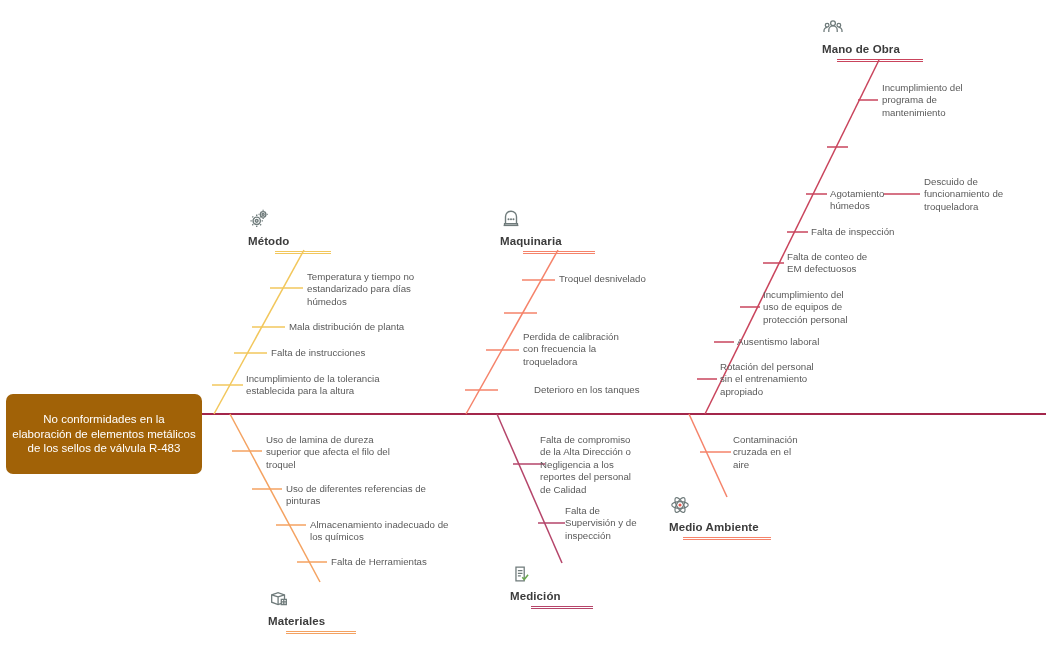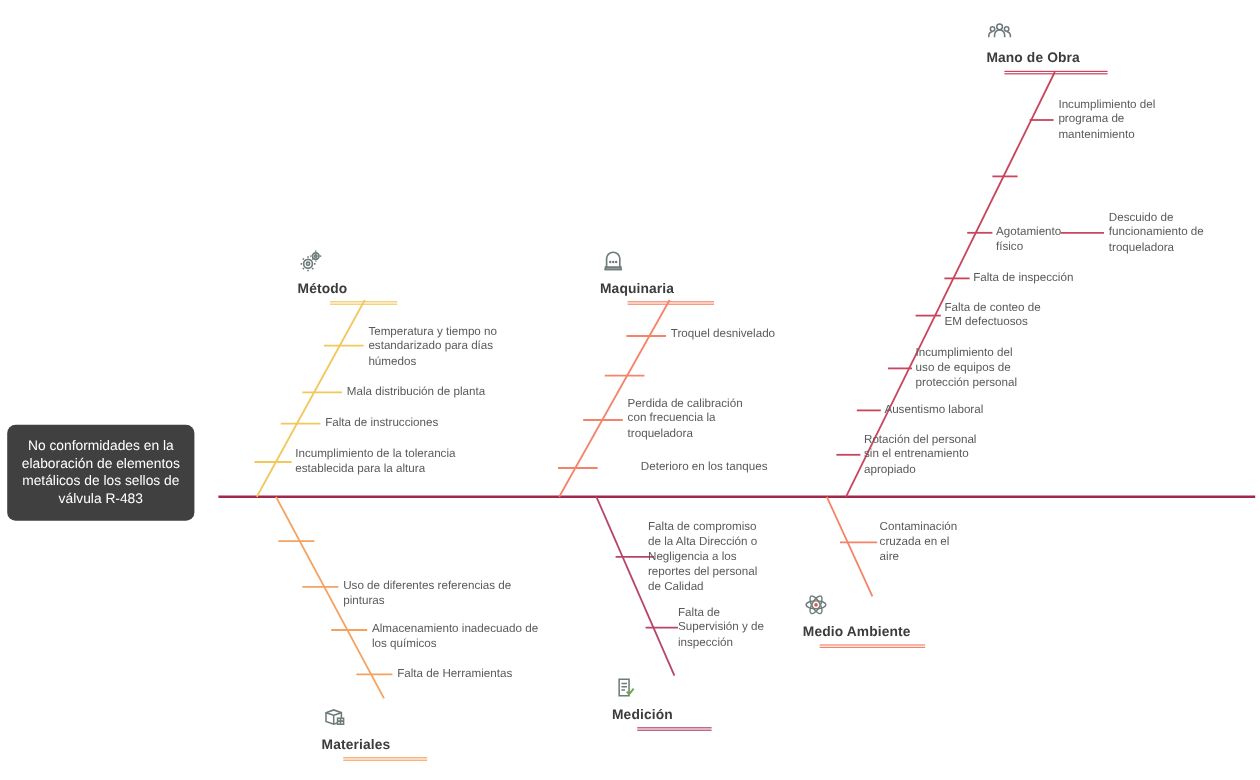--- a/index.html
+++ b/index.html
@@ -23,24 +23,24 @@
     left: 0; top: 0;
     width: 1050px;
     height: 650px;
     pointer-events: none;
   }
 
   
   .problem-box {
     position: absolute;
     left: 6px;
-    top: 354px;
-    width: 156px;
+    top: 394px;
+    width: 196px;
     height: 80px;
-    background: #404040;
+    background: #a16207;
     border-radius: 7px;
     color: #ffffff;
     font-size: 11.5px;
     line-height: 14.5px;
     text-align: center;
     display: flex;
     align-items: center;
     justify-content: center;
     padding: 0 6px;
     box-sizing: border-box;
@@ -197,21 +197,21 @@
         <path d="M21.8 17.5v-1.6a3.4 3.4 0 0 0-3.4-3.4"></path>
       </svg>
     </span>
     <span class="cat-label">Mano de Obra</span>
     <div class="cat-rule" style="width:86px;"></div>
   </div>
 
   <div class="cause right" style="left:882px; top:82px; width:95px;">Incumplimiento del
 programa de
 mantenimiento</div>
-  <div class="cause right" style="left:830px; top:188px; width:60px;">Agotamiento físico</div>
+  <div class="cause right" style="left:830px; top:188px; width:60px;">Agotamiento húmedos</div>
   <div class="cause right" style="left:924px; top:176px; width:90px;">Descuido de
 funcionamiento de
 troqueladora</div>
   <div class="cause right" style="left:811px; top:226px; width:110px;">Falta de inspección</div>
   <div class="cause right" style="left:787px; top:251px; width:100px;">Falta de conteo de
 EM defectuosos</div>
   <div class="cause right" style="left:763px; top:289px; width:100px;">Incumplimiento del
 uso de equipos de
 protección personal</div>
   <div class="cause right" style="left:737px; top:336px; width:110px;">Ausentismo laboral</div>
@@ -225,20 +225,23 @@
         <path d="M4 7.5 11 5l7 2.5v8L11 18 4 15.5z"></path>
         <path d="M11 9.8 4 7.5M11 9.8 18 7.5M11 9.8V18"></path>
         <path d="M14.5 12.5h5.5v5.5h-5.5z" fill="#ffffff"></path>
         <path d="M14.5 15.2h5.5M17.2 12.5v5.5"></path>
       </svg>
     </span>
     <span class="cat-label">Materiales</span>
     <div class="cat-rule" style="width:70px;"></div>
   </div>
 
+  <div class="cause right" style="left:266px; top:434px; width:165px;">Uso de lamina de dureza
+superior que afecta el filo del
+troquel</div>
   <div class="cause right" style="left:286px; top:483px; width:170px;">Uso de diferentes referencias de
 pinturas</div>
   <div class="cause right" style="left:310px; top:519px; width:170px;">Almacenamiento inadecuado de
 los químicos</div>
   <div class="cause right" style="left:331px; top:556px; width:150px;">Falta de Herramientas</div>
 
   <div class="category c-medicion" style="left:510px; top:561px; width:104px;">
     <span class="cat-icon">
       <svg width="22" height="22" viewBox="0 0 24 24" fill="none" stroke="#6f7b7b" stroke-width="1.4">
         <path d="M6.5 4.5h9v15h-9z"></path>

